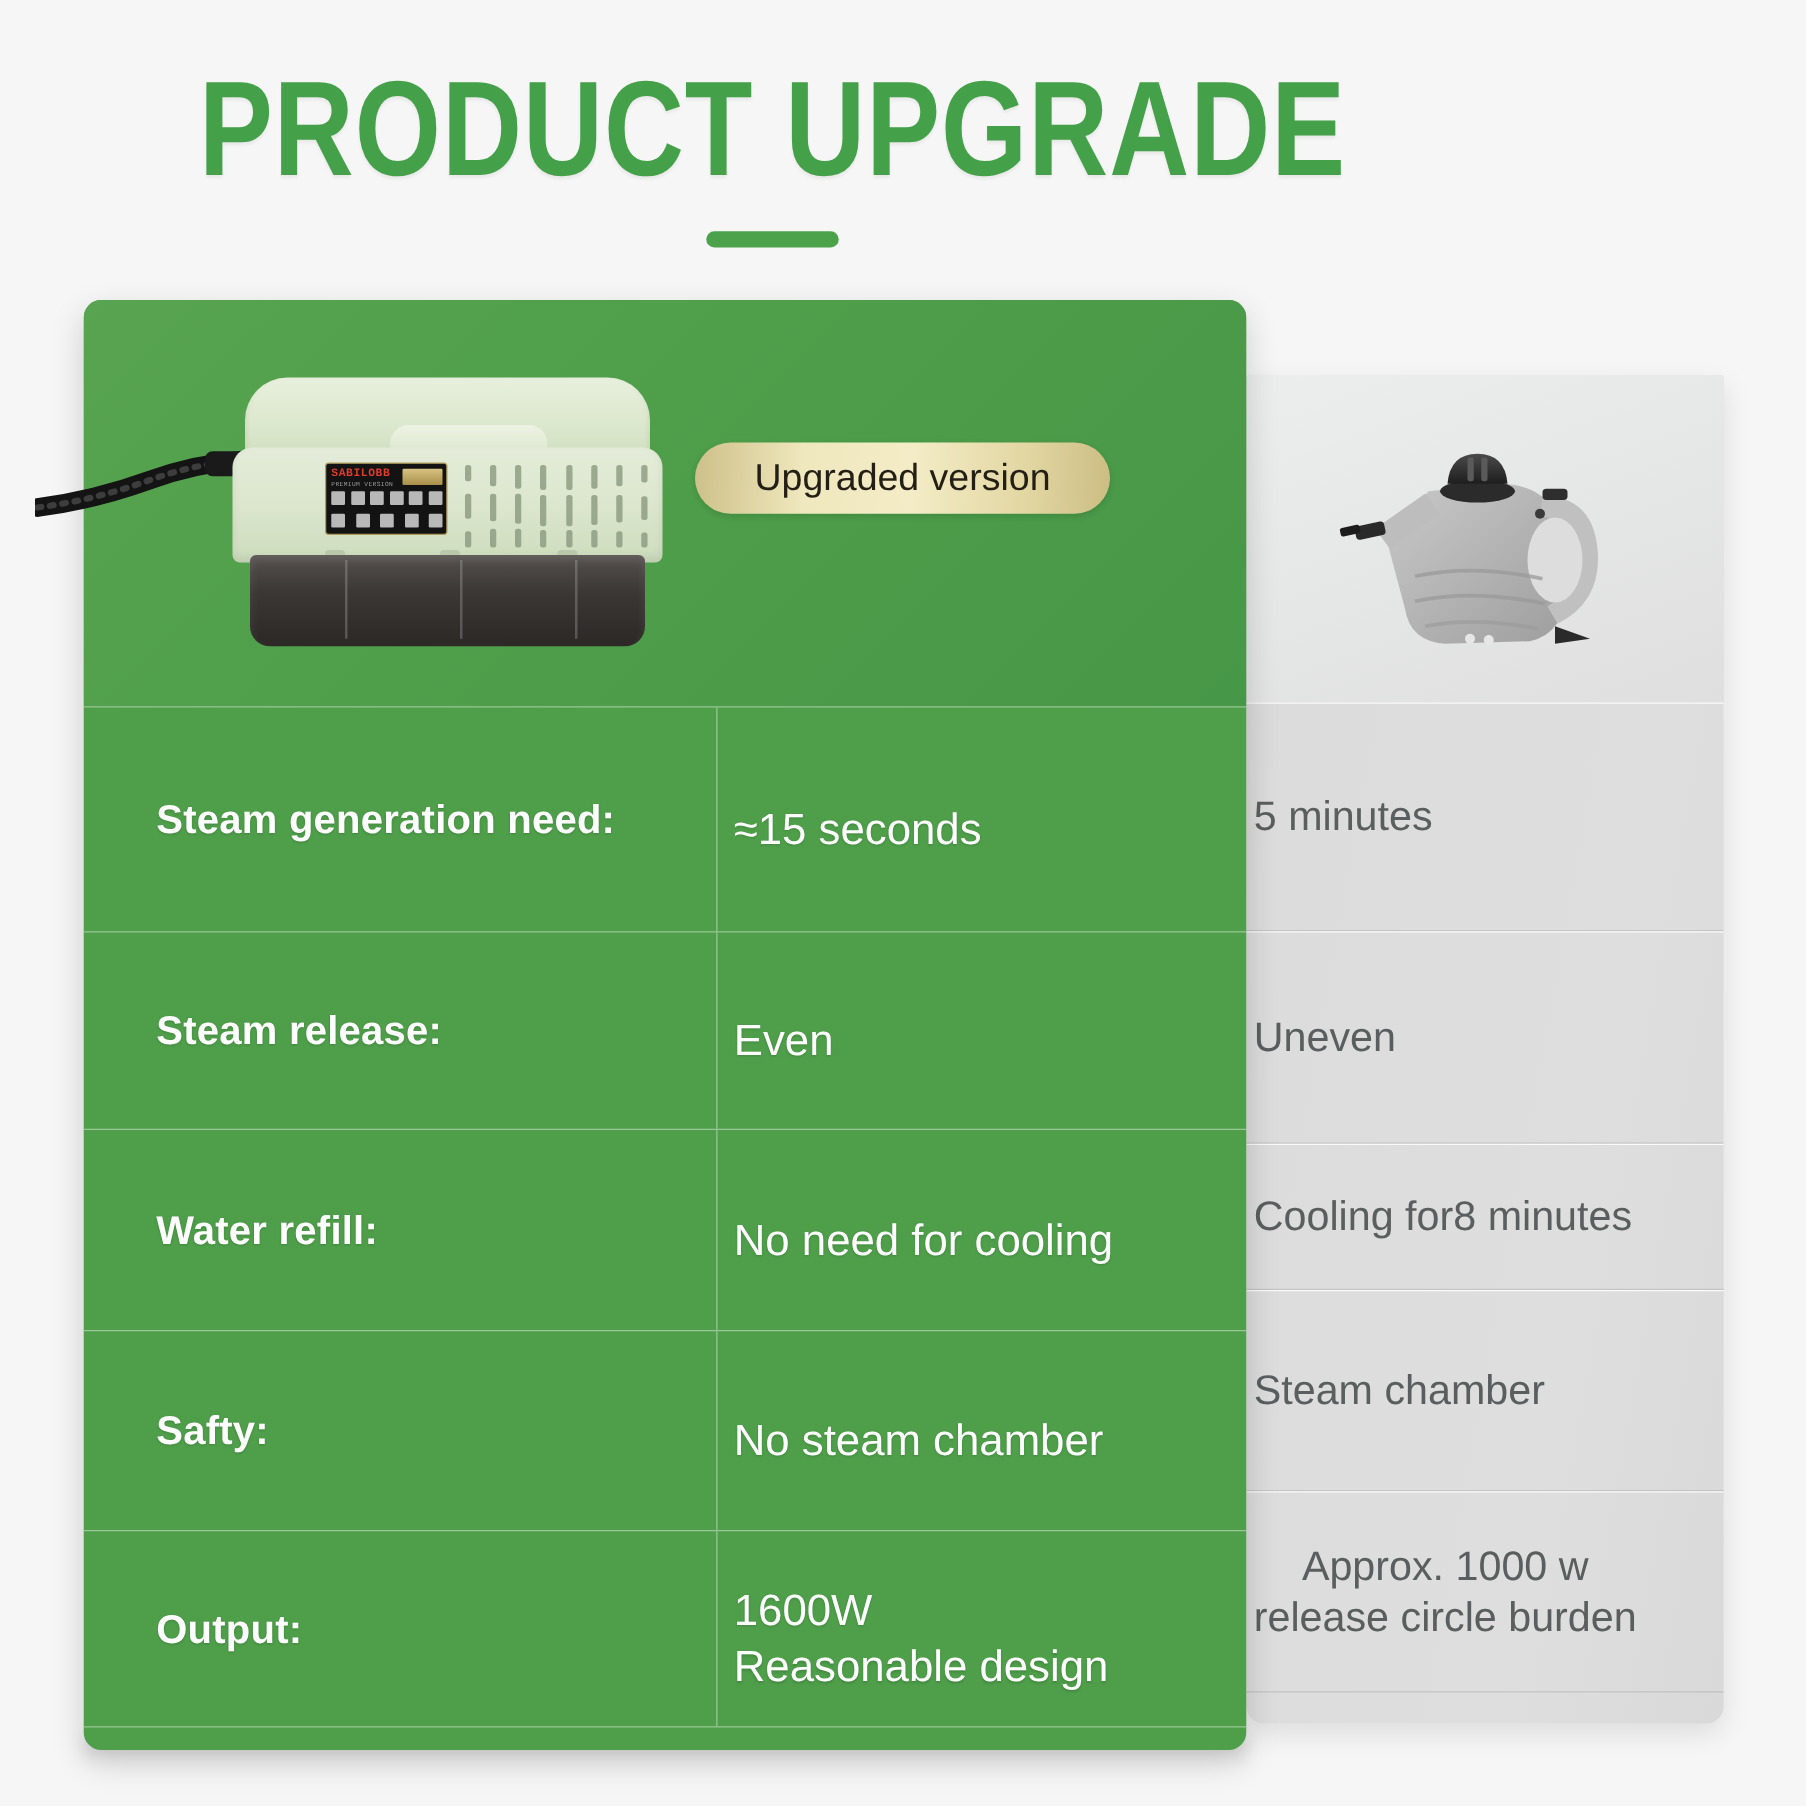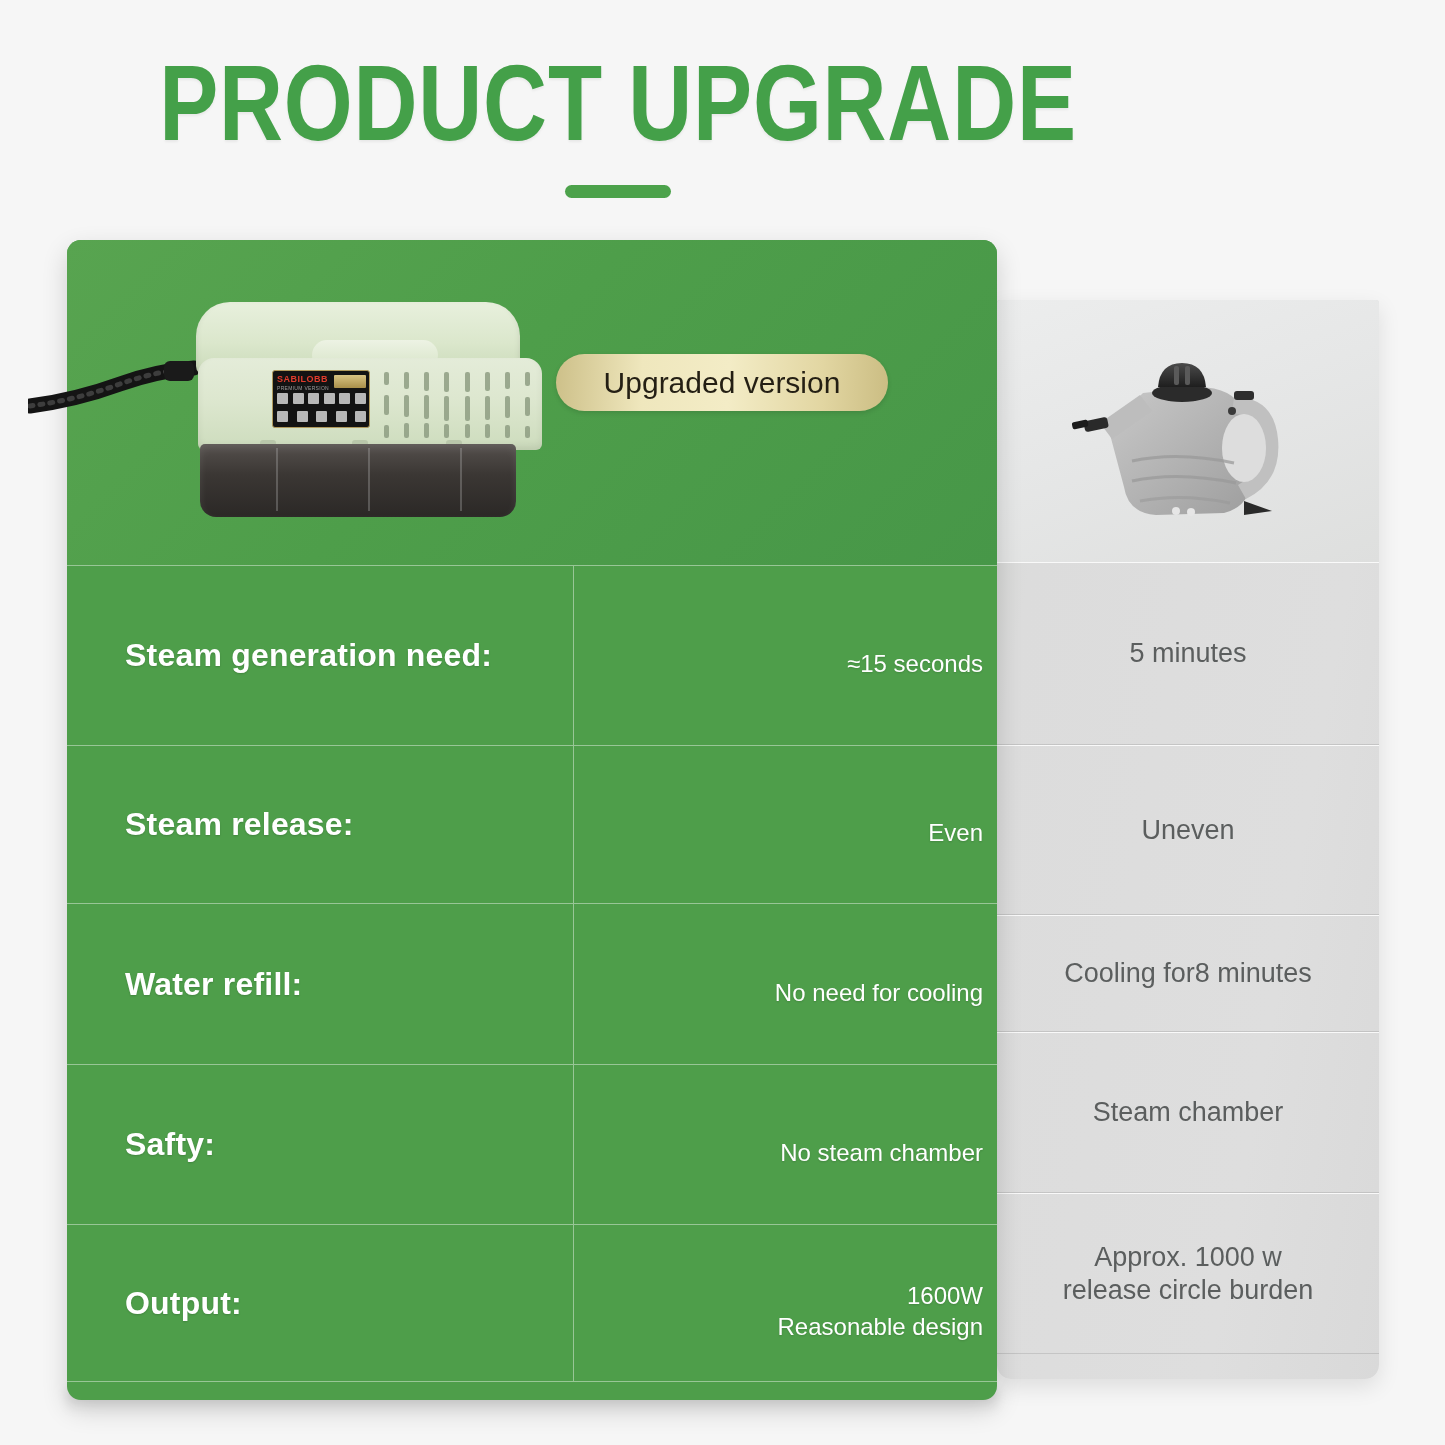--- a/index.html
+++ b/index.html
@@ -77,24 +77,23 @@
     top: 262px;
     width: 382px;
   }
   .gray-row {
     position: relative;
     box-sizing: border-box;
     border-top: 1px solid rgba(255,255,255,0.85);
     border-bottom: 1px solid rgba(140,140,140,0.30);
     display: flex;
     align-items: center;
-    justify-content: center;
     text-align: center;
     color: #5b5e5e;
-    font-size: 27px;
+    font-size: 33px;
     line-height: 1.22;
     padding: 0 6px;
   }
 
   .green-panel {
     position: absolute;
     left: 67px;
     top: 240px;
     width: 930px;
     height: 1160px;
@@ -137,23 +136,23 @@
   .g-divider {
     position: absolute;
     left: 506px;
     top: 0;
     bottom: 0;
     width: 1px;
     background: rgba(255,255,255,0.42);
   }
   .g-value {
     flex: 1;
-    text-align: right;
+    text-align: left;
     color: #ffffff;
-    font-size: 24px;
+    font-size: 35px;
     line-height: 1.28;
     text-shadow: 0 1px 2px rgba(0,0,0,0.14);
     padding: 0 14px;
     margin-top: 18px;
   }
   .green-row-tail {
     border-top: 1px solid rgba(255,255,255,0.42);
     height: 60px;
   }
 
@@ -200,26 +199,27 @@
   }
   .gp-lid-lip {
     position: absolute;
     left: 126px; top: 38px;
     width: 126px; height: 30px;
     border-radius: 16px;
     background: linear-gradient(180deg,#edf3e4 0%, #d6e3c6 100%);
   }
   .gp-mid {
     position: absolute;
-    left: 12px; top: 56px;
+    left: 0; top: 56px;
     width: 344px; height: 92px;
     border-radius: 16px 16px 6px 6px;
     background: linear-gradient(180deg,#e4ecd9 0%, #dde7cf 45%, #cddcbd 100%);
     box-shadow: inset 0 -4px 7px rgba(0,0,0,0.08);
     overflow: hidden;
+    font-family: Liberation Mono, monospace;
   }
   .gp-tank {
     position: absolute;
     left: 14px; top: 142px;
     width: 316px; height: 73px;
     border-radius: 5px 5px 16px 16px;
     background: linear-gradient(180deg,#55504d 0%, #3b3734 42%, #2b2826 100%);
     box-shadow: inset 0 4px 8px rgba(255,255,255,0.10);
   }
   .gp-tank-seam {

